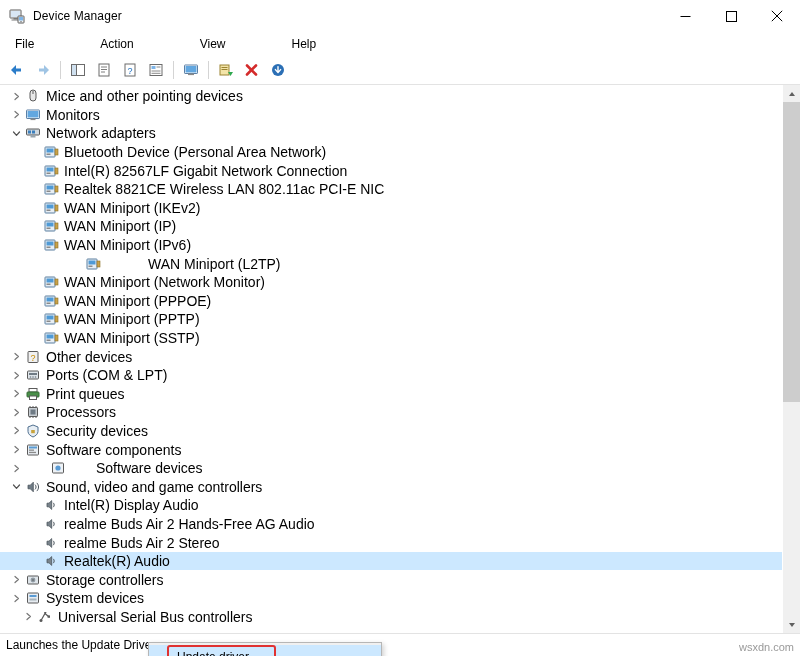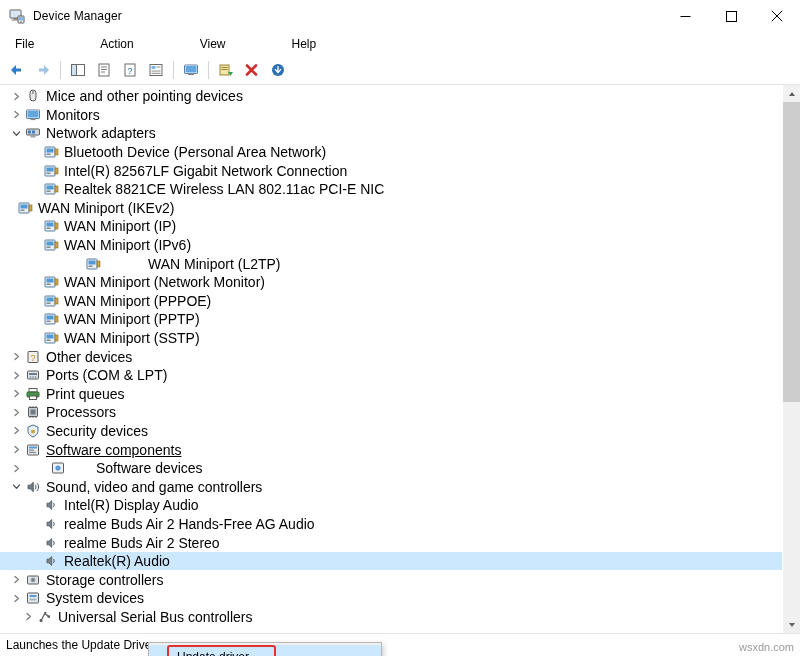--- a/index.html
+++ b/index.html
@@ -350,21 +350,21 @@
           <div class="ico">
             <svg width="16" height="16" viewBox="0 0 16 16">
               <rect x="2" y="3" width="10" height="10" rx="0.6" fill="#e7eef4" stroke="#5a7fa0" stroke-width="1"></rect>
               <rect x="3.5" y="4.5" width="7" height="4" fill="#4f9ad6"></rect>
               <rect x="3.5" y="9.5" width="4" height="1.5" fill="#8a8a8a"></rect>
               <rect x="12" y="5" width="3" height="6" fill="#c9a24a" stroke="#8a6f22" stroke-width="0.6"></rect>
             </svg>
           </div>
           <div class="lbl">Realtek 8821CE Wireless LAN 802.11ac PCI-E NIC</div>
         </div>
-        <div class="row" style=" text-align: right;">
+        <div class="row" style="padding-left: 26px; text-align: right;">
           <div class="chev"></div>
           <div class="ico">
             <svg width="16" height="16" viewBox="0 0 16 16">
               <rect x="2" y="3" width="10" height="10" rx="0.6" fill="#e7eef4" stroke="#5a7fa0" stroke-width="1"></rect>
               <rect x="3.5" y="4.5" width="7" height="4" fill="#4f9ad6"></rect>
               <rect x="3.5" y="9.5" width="4" height="1.5" fill="#8a8a8a"></rect>
               <rect x="12" y="5" width="3" height="6" fill="#c9a24a" stroke="#8a6f22" stroke-width="0.6"></rect>
             </svg>
           </div>
           <div class="lbl">WAN Miniport (IKEv2)</div>
@@ -526,21 +526,21 @@
             </svg>
           </div>
           <div class="ico">
             <svg width="16" height="16" viewBox="0 0 16 16">
               <path d="M8 2 L13 4 V8.5 C13 11 10.5 13 8 14 C5.5 13 3 11 3 8.5 V4 Z" fill="#e7eef4" stroke="#4f6f8f" stroke-width="1"></path>
               <rect x="6.2" y="7" width="3.6" height="3.2" fill="#c8a33c"></rect>
             </svg>
           </div>
           <div class="lbl">Security devices</div>
         </div>
-        <div class="row" style="padding-left: 8px; text-decoration: underline;">
+        <div class="row" style="padding-left: 8px;">
           <div class="chev">
             <svg width="9" height="9" viewBox="0 0 9 9">
               <path d="M3 1.5 L6.4 4.5 L3 7.5" fill="none" stroke="#767676" stroke-width="1.2" stroke-linecap="round" stroke-linejoin="round"></path>
             </svg>
           </div>
           <div class="ico">
             <svg width="16" height="16" viewBox="0 0 16 16">
               <rect x="2.5" y="3" width="11" height="10" rx="0.8" fill="#e9eef3" stroke="#5a5a5a" stroke-width="1"></rect>
               <rect x="4" y="4.5" width="8" height="2" fill="#5a9bd4"></rect>
               <rect x="4" y="7.5" width="5" height="1.3" fill="#8a8a8a"></rect>

